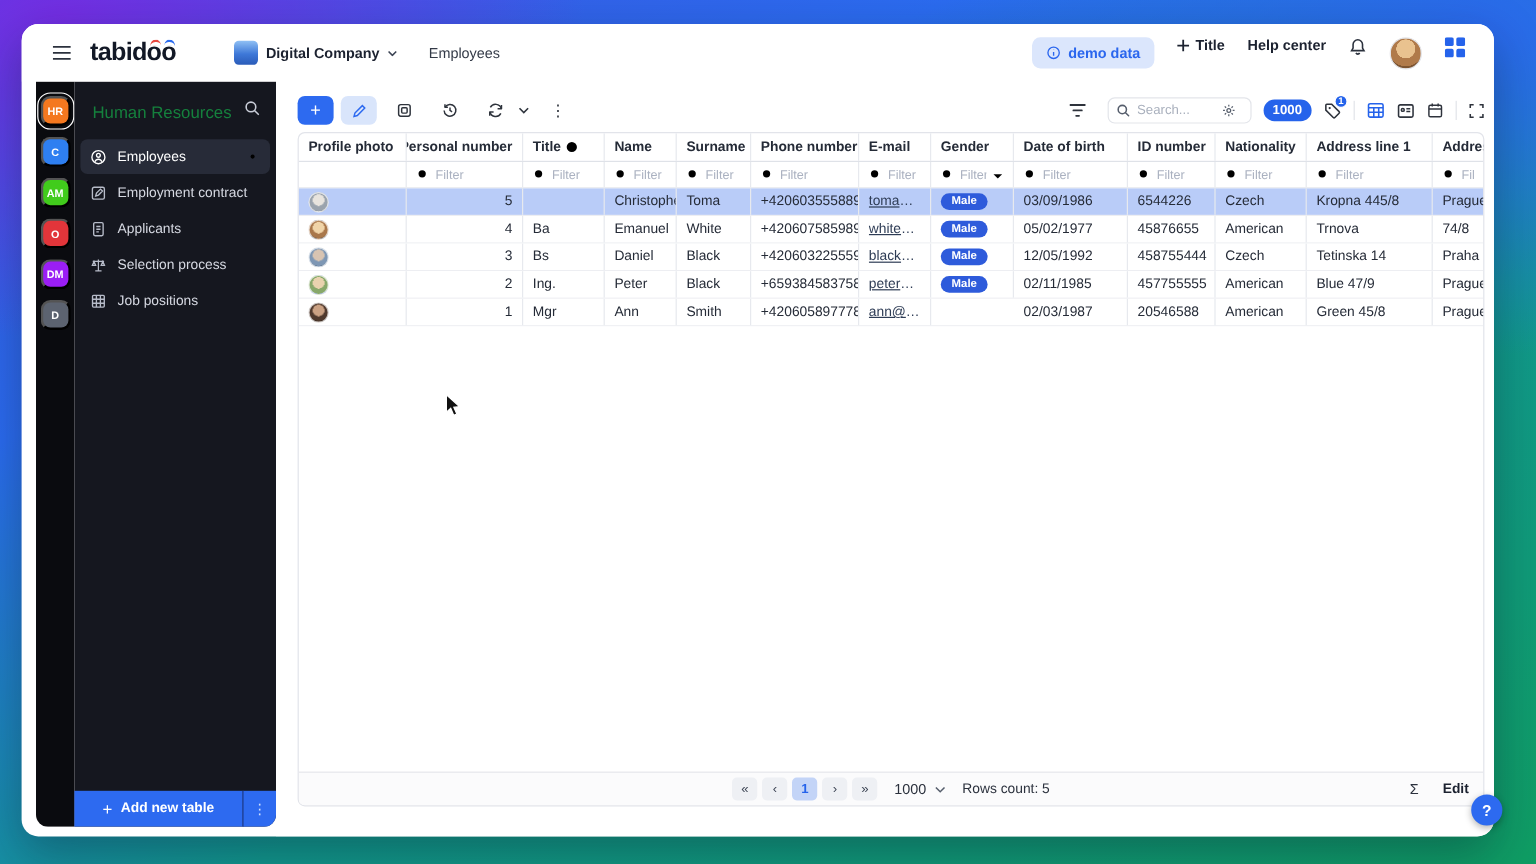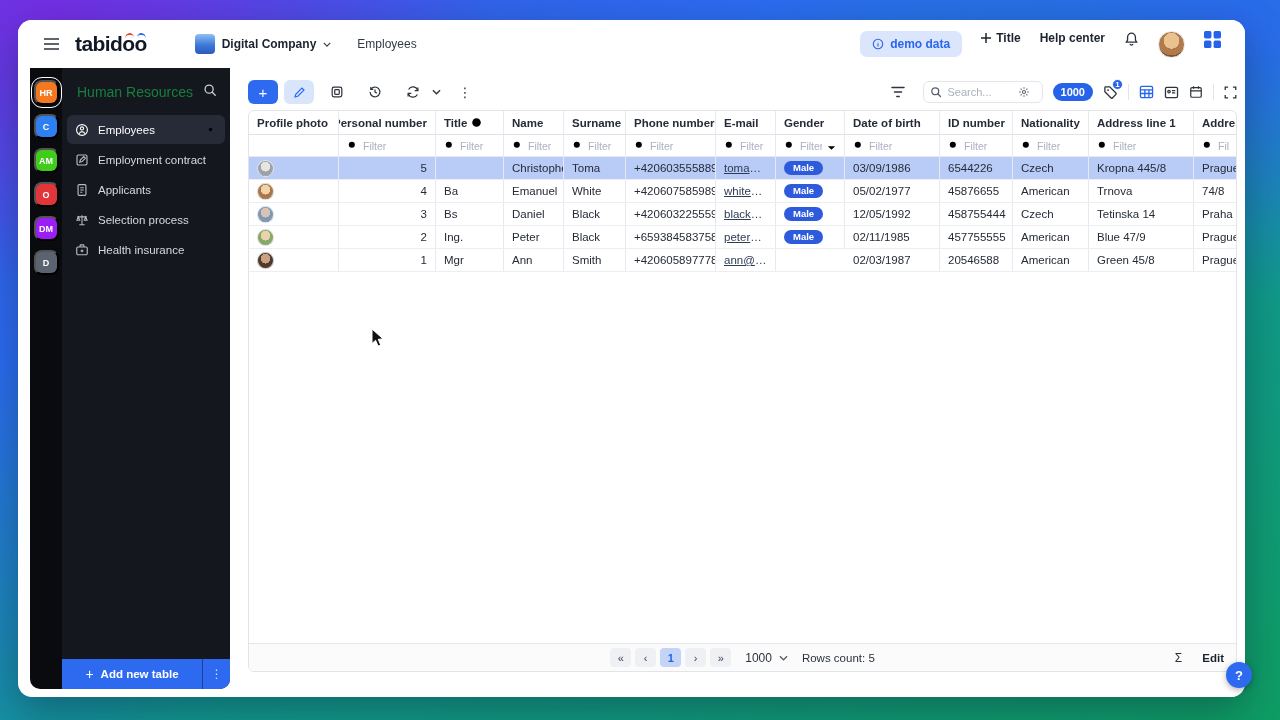--- a/index.html
+++ b/index.html
@@ -238,25 +238,25 @@
                   <svg viewBox="0 0 16 16" fill="none" stroke="currentColor" stroke-width="1.2">
                     <path d="M8 2.6v10.8M5 13.4h6M2.6 4.4h10.8"></path>
                     <path d="M3.8 4.4L2.2 8.2h3.2L3.8 4.4zM12.2 4.4l-1.6 3.8h3.2l-1.6-3.8z"></path>
                   </svg>
                 </span>
                 <span class="lbl">Selection process</span>
               </div>
               <div class="menu-item">
                 <span class="mi-icon">
                   <svg viewBox="0 0 16 16" fill="none" stroke="currentColor" stroke-width="1.3">
-                    <rect x="2" y="4.6" width="12" height="8.8" rx="1.3"></rect>
-                    <path d="M5.8 4.6V3.2a1 1 0 0 1 1-1h2.4a1 1 0 0 1 1 1v1.4M8 7.4v3.2M6.4 9h3.2"></path>
-                  </svg>
-                </span>
-                <span class="lbl">Health insurance</span>
+                    <rect x="2.4" y="2.4" width="11.2" height="11.2" rx="1"></rect>
+                    <path d="M2.4 6.1h11.2M2.4 9.9h11.2M6.1 2.4v11.2M9.9 2.4v11.2"></path>
+                  </svg>
+                </span>
+                <span class="lbl">Job positions</span>
               </div>
             </nav>
           <div class="add-row">
             <button class="add-btn">
               <span class="add-plus">+</span>
               <span>Add new table</span>
             </button>
             <button class="add-more">⋮</button>
           </div>
         </div>

